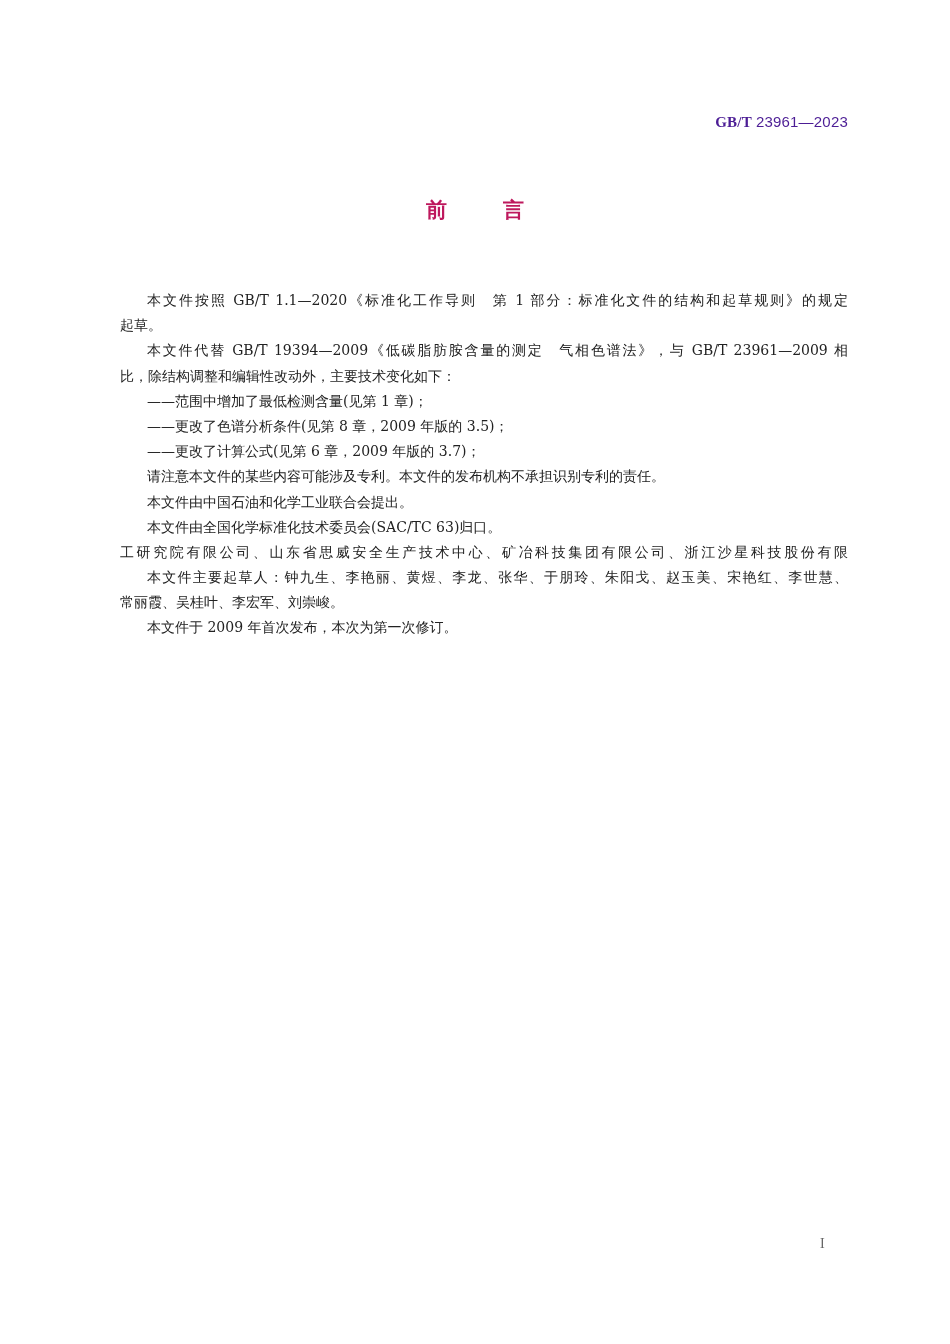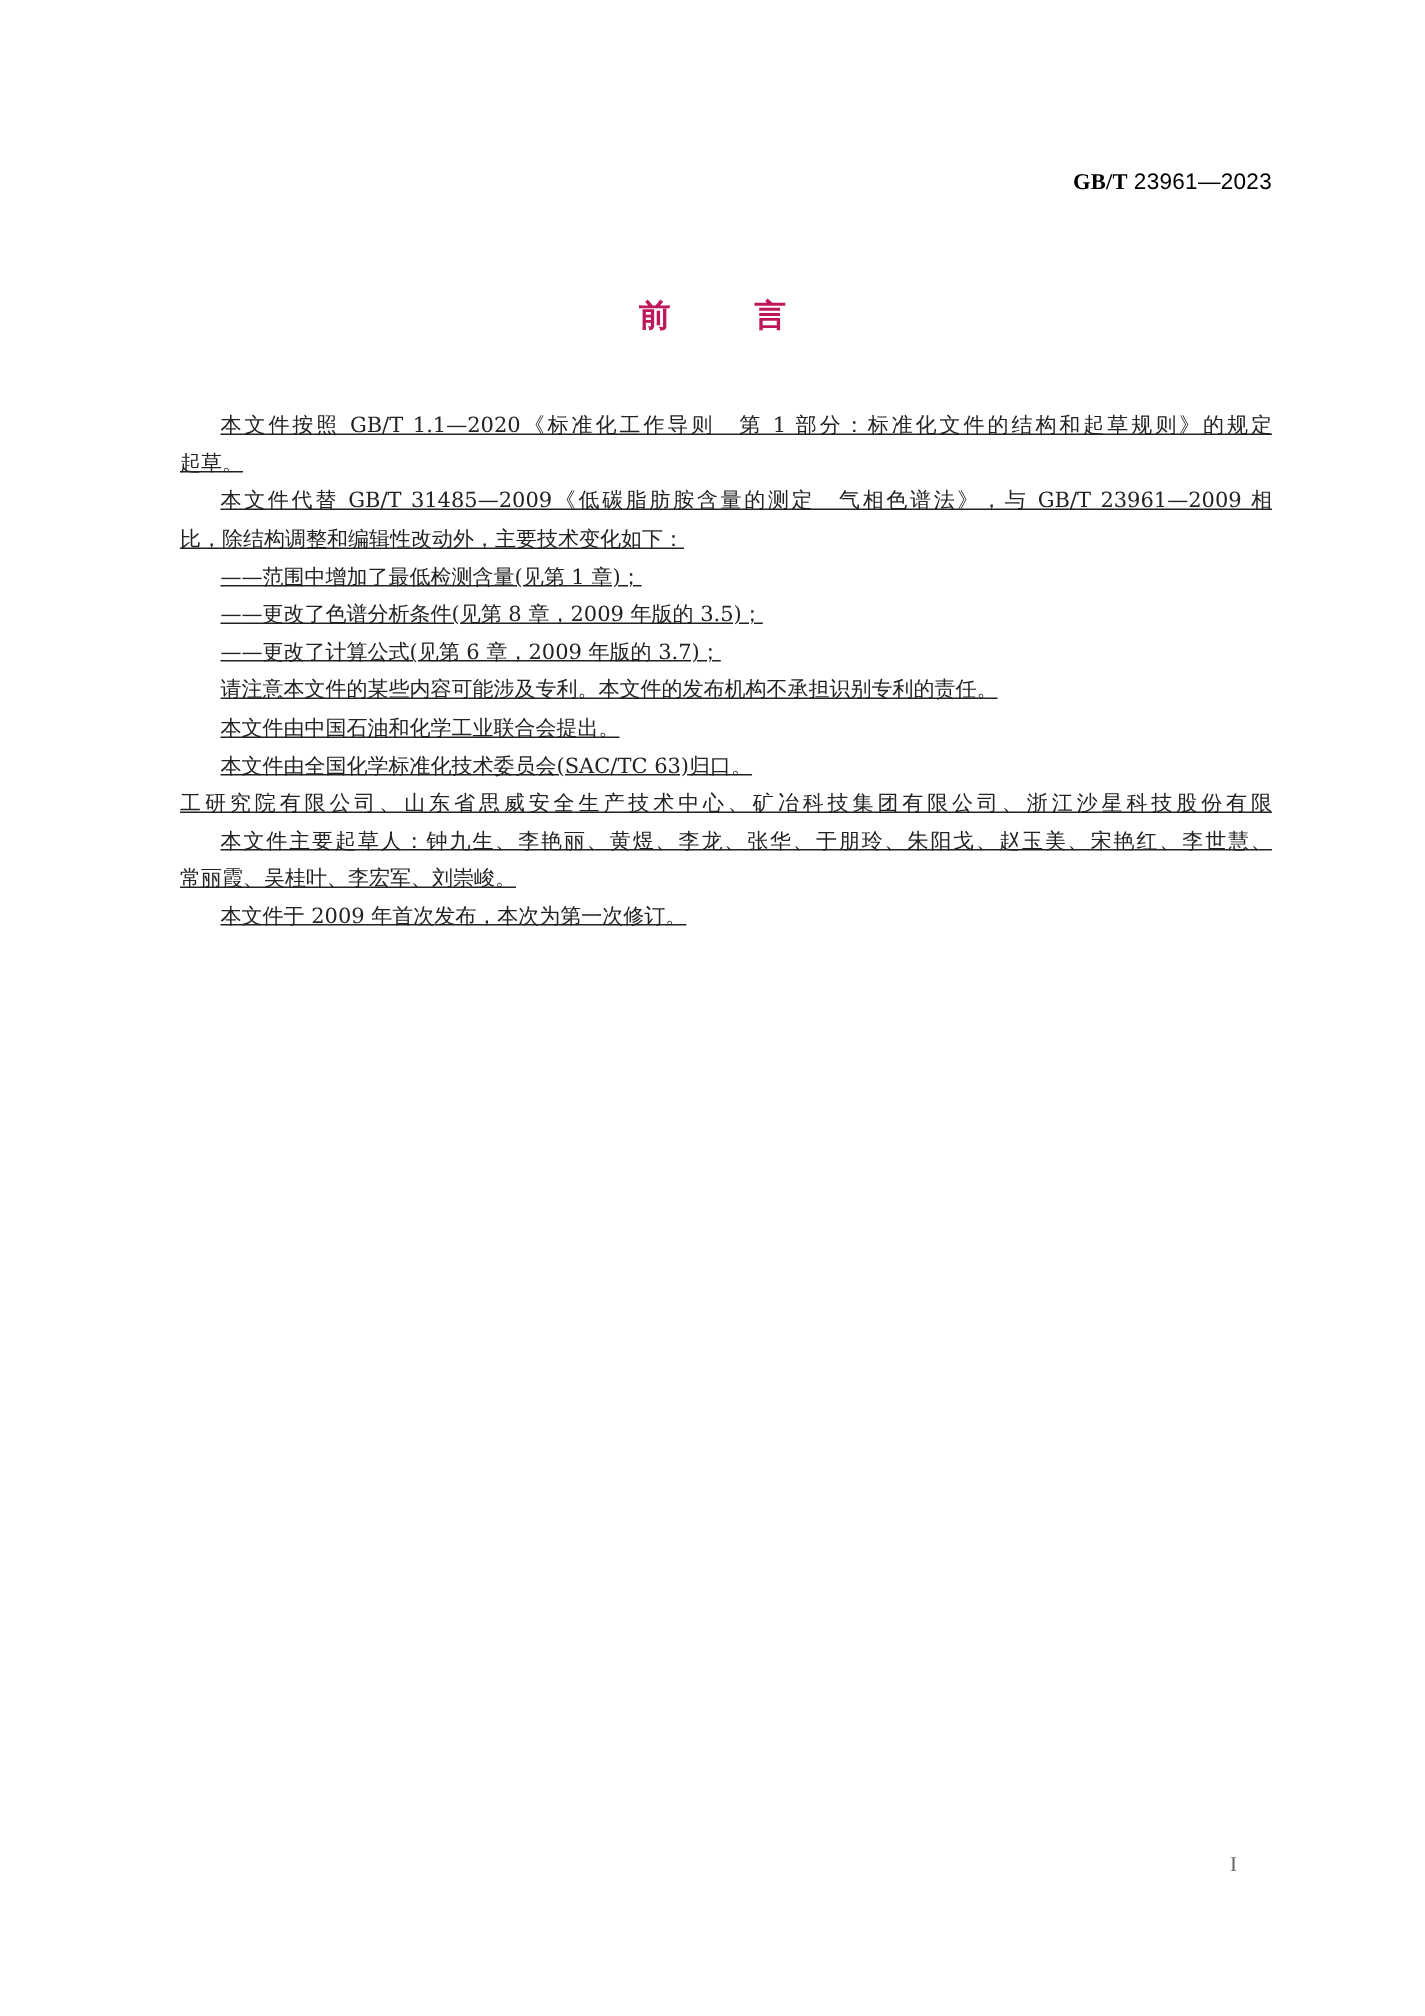--- a/index.html
+++ b/index.html
@@ -16,21 +16,21 @@
       color: #1a1a1a;
     }
     .doc-code {
       position: absolute;
       top: 113px;
       right: 102px;
       font-family: "Liberation Serif", "DejaVu Serif", serif;
       font-size: 15px;
       font-weight: bold;
       letter-spacing: 0.2px;
-      color: #000000;
+      color: #4c1d95;
       margin-left: 11px;
     }
     .doc-code .code-num {
       font-family: "Liberation Sans", "DejaVu Sans", sans-serif;
       font-weight: normal;
       margin-left: 4px;
     }
     .title {
       position: absolute;
       top: 196px;
@@ -39,27 +39,26 @@
       text-align: center;
       font-family: "DejaVu Sans", "Liberation Sans", sans-serif;
       font-size: 21px;
       font-weight: bold;
       letter-spacing: 56px;
       text-indent: 56px;
       color: #be185d;
     }
     .body-text {
       position: absolute;
-      top: 272px;
+      top: 288px;
       left: 120px;
       width: 728px;
       font-size: 14px;
       line-height: 25.2px;
       color: #222;
-      text-decoration: underline;
     }
     .line {
       display: block;
       white-space: nowrap;
       height: 25.2px;
       text-align: justify;
       text-align-last: justify;
     }
     .line.indent {
       padding-left: 27px;
@@ -90,21 +89,21 @@
 <div class="title">前言</div>
 
 <div class="body-text">
 
   <div>
     <span class="line indent">本文件按照 GB/T 1.1—2020《标准化工作导则　第 1 部分：标准化文件的结构和起草规则》的规定</span>
     <span class="line last">起草。</span>
   </div>
 
   <div>
-    <span class="line indent">本文件代替 GB/T 31485—2009《低碳脂肪胺含量的测定　气相色谱法》，与 GB/T 23961—2009 相</span>
+    <span class="line indent">本文件代替 GB/T 19394—2009《低碳脂肪胺含量的测定　气相色谱法》，与 GB/T 23961—2009 相</span>
     <span class="line last">比，除结构调整和编辑性改动外，主要技术变化如下：</span>
   </div>
 
   <div>
     <span class="line dash">——范围中增加了最低检测含量(见第 1 章)；</span>
     <span class="line dash">——更改了色谱分析条件(见第 8 章，2009 年版的 3.5)；</span>
     <span class="line dash">——更改了计算公式(见第 6 章，2009 年版的 3.7)；</span>
   </div>
 
   <div>

